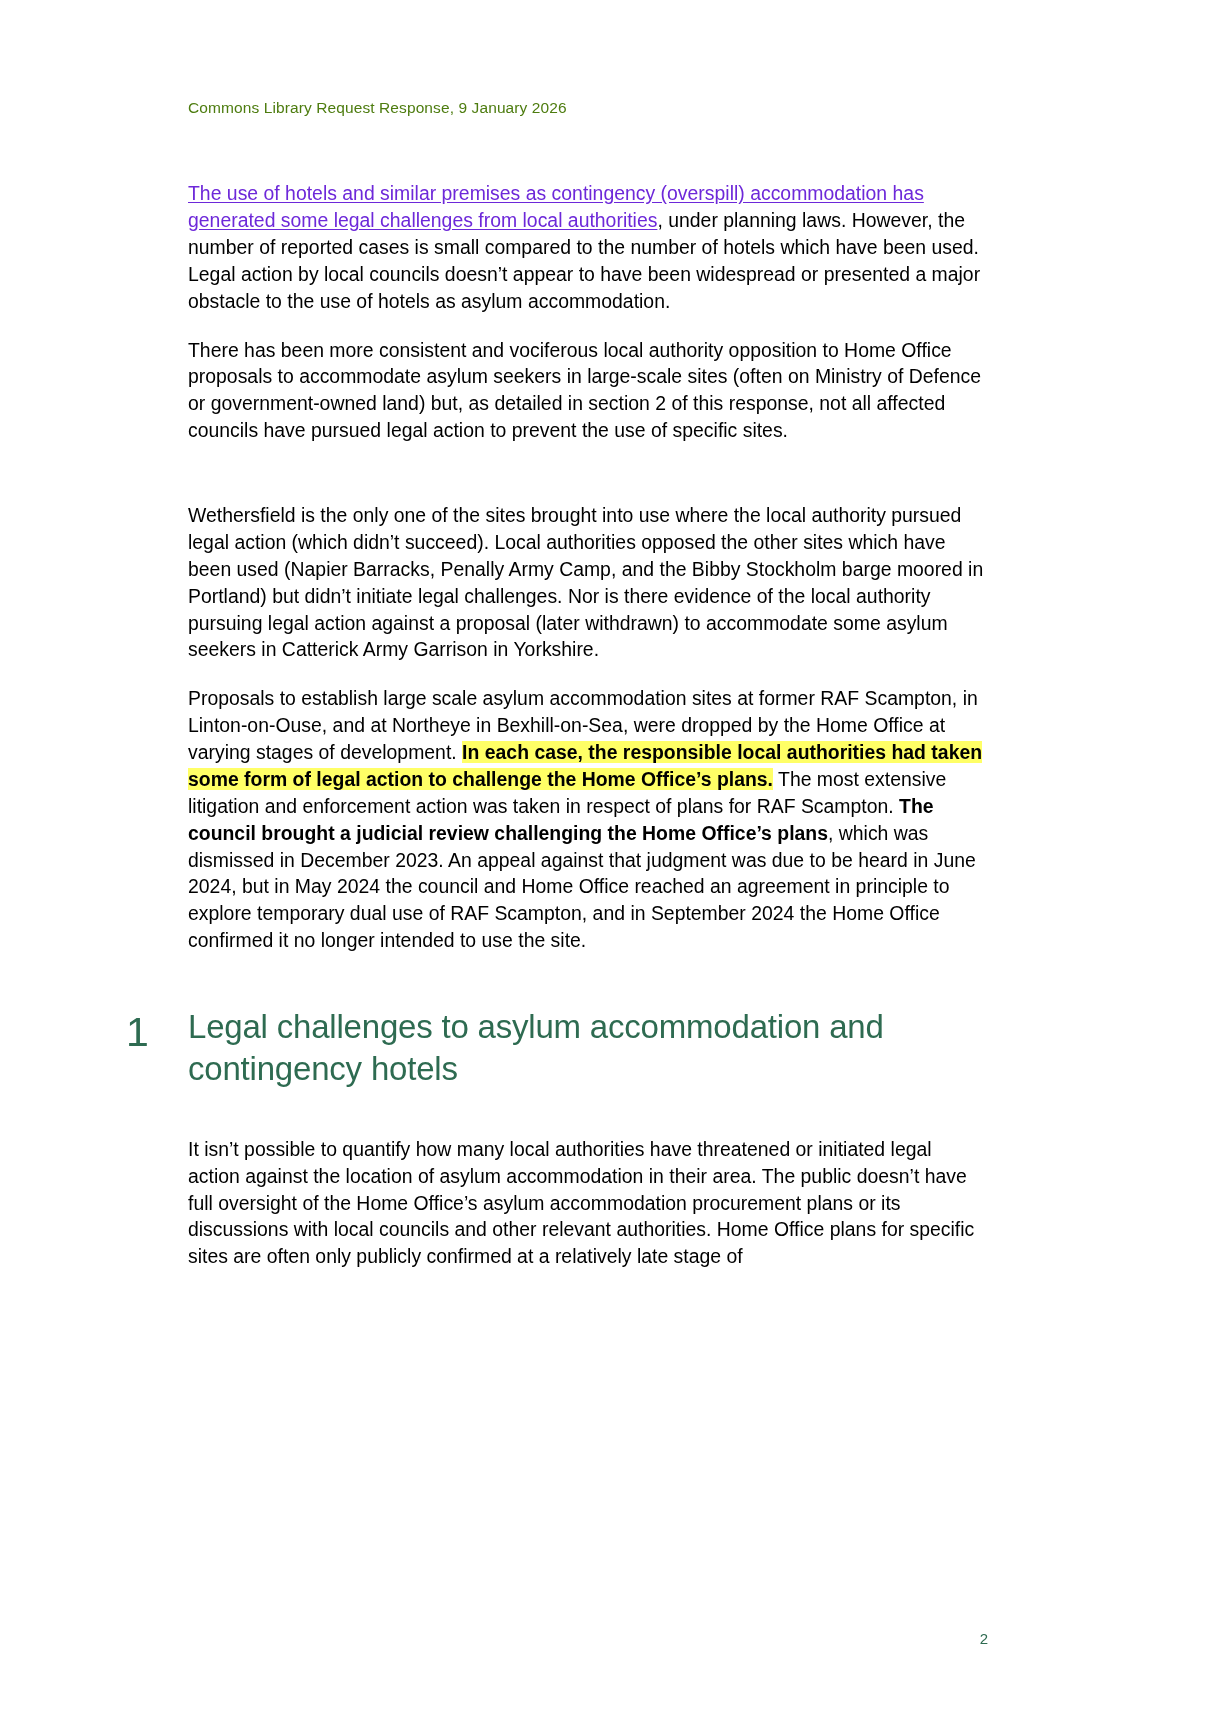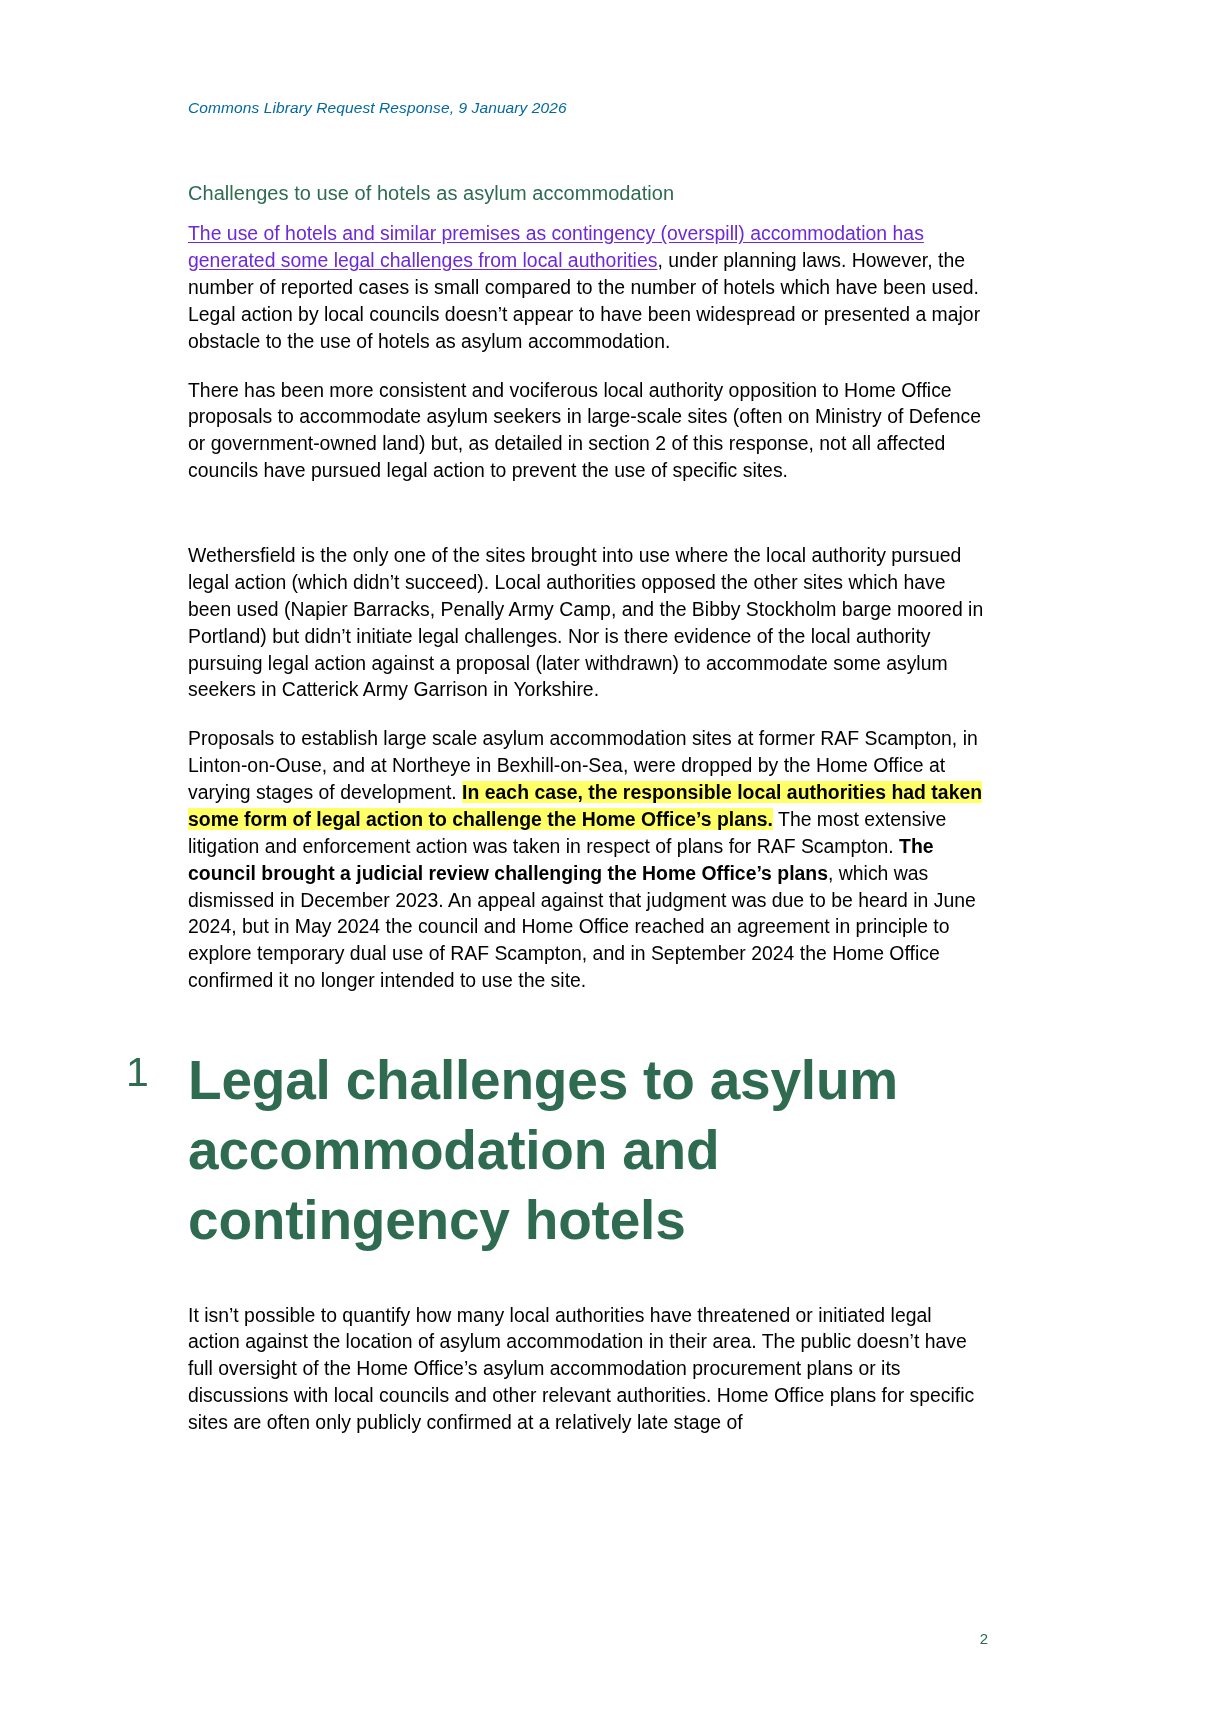--- a/index.html
+++ b/index.html
@@ -22,26 +22,25 @@
     height: 1721px;
     background: #ffffff;
   }
   .content {
     position: absolute;
     left: 188px;
     top: 98px;
     width: 800px;
   }
   .doc-header {
-    color: #0369a1;
+    color: #4d7c0f;
     font-size: 15.5px;
     line-height: 1.3;
     letter-spacing: 0.1px;
     margin: 0 0 62px 0;
-    font-style: italic;
   }
   h2.section-head {
     color: #2e6b51;
     font-size: 20px;
     font-weight: 400;
     line-height: 1.3;
     margin: 0 0 14px 0;
     letter-spacing: 0.05px;
   }
   p.body-text {
@@ -63,22 +62,22 @@
     background: #ffff66;
     font-weight: bold;
     box-decoration-break: clone;
     -webkit-box-decoration-break: clone;
   }
   .bold {
     font-weight: bold;
   }
   h1.numbered-head {
     color: #2e6b51;
-    font-size: 55px;
-    font-weight: 700;
+    font-size: 33px;
+    font-weight: 400;
     line-height: 1.27;
     margin: 0;
     padding: 0;
     letter-spacing: -0.2px;
   }
   .numbered-wrap {
     position: relative;
     margin-top: 52px;
     margin-bottom: 46px;
   }
@@ -107,21 +106,20 @@
 </style>
 </head>
 <body>
 
 <div class="page">
 
   <div class="content">
 
     <div class="doc-header">Commons Library Request Response, 9 January 2026</div>
 
-    <h2 class="section-head">Challenges to use of hotels as asylum accommodation</h2>
 
     <p class="body-text"><a class="doc-link" href="#">The use of hotels and similar premises as contingency (overspill) accommodation has generated some legal challenges from local authorities</a><span>, under planning laws. However, the number of reported cases is small compared to the number of hotels which have been used. Legal action by local councils doesn’t appear to have been widespread or presented a major obstacle to the use of hotels as asylum accommodation.</span></p>
 
 
     <p class="body-text">There has been more consistent and vociferous local authority opposition to Home Office proposals to accommodate asylum seekers in large-scale sites (often on Ministry of Defence or government-owned land) but, as detailed in section 2 of this response, not all affected councils have pursued legal action to prevent the use of specific sites.</p>
 
     <div class="gap-para"></div>
 
     <p class="body-text">Wethersfield is the only one of the sites brought into use where the local authority pursued legal action (which didn’t succeed). Local authorities opposed the other sites which have been used (Napier Barracks, Penally Army Camp, and the Bibby Stockholm barge moored in Portland) but didn’t initiate legal challenges. Nor is there evidence of the local authority pursuing legal action against a proposal (later withdrawn) to accommodate some asylum seekers in Catterick Army Garrison in Yorkshire.</p>
 

